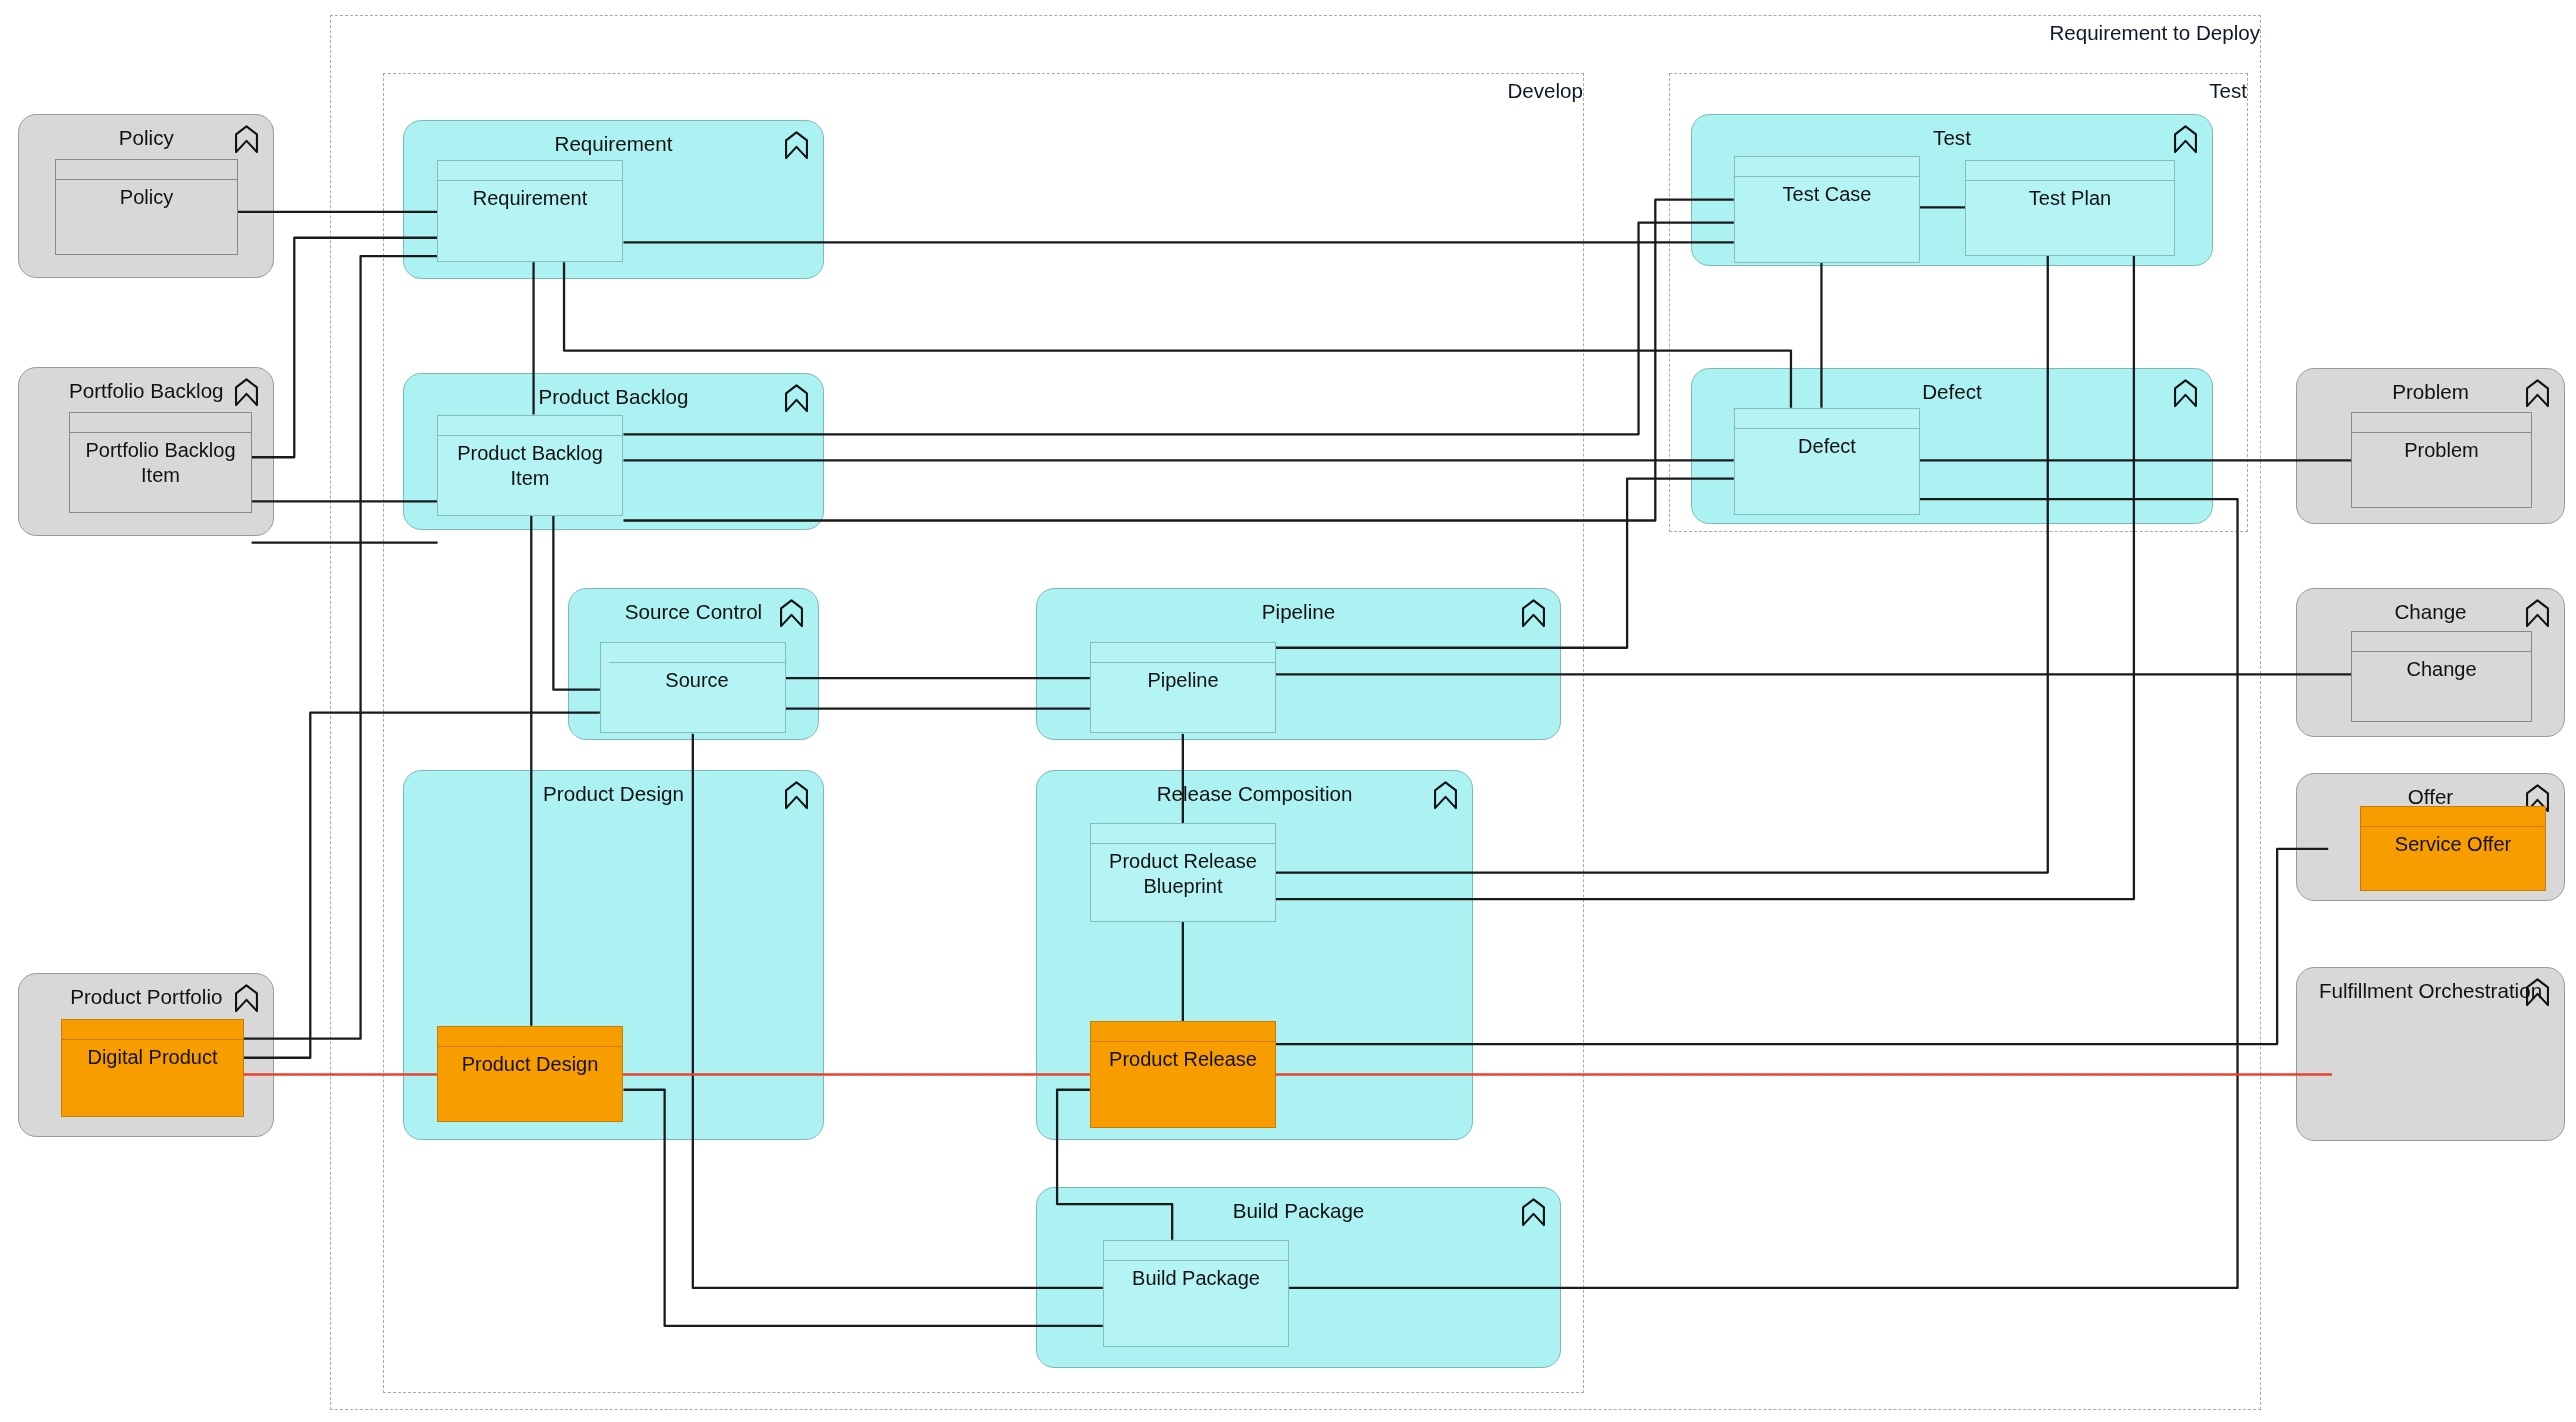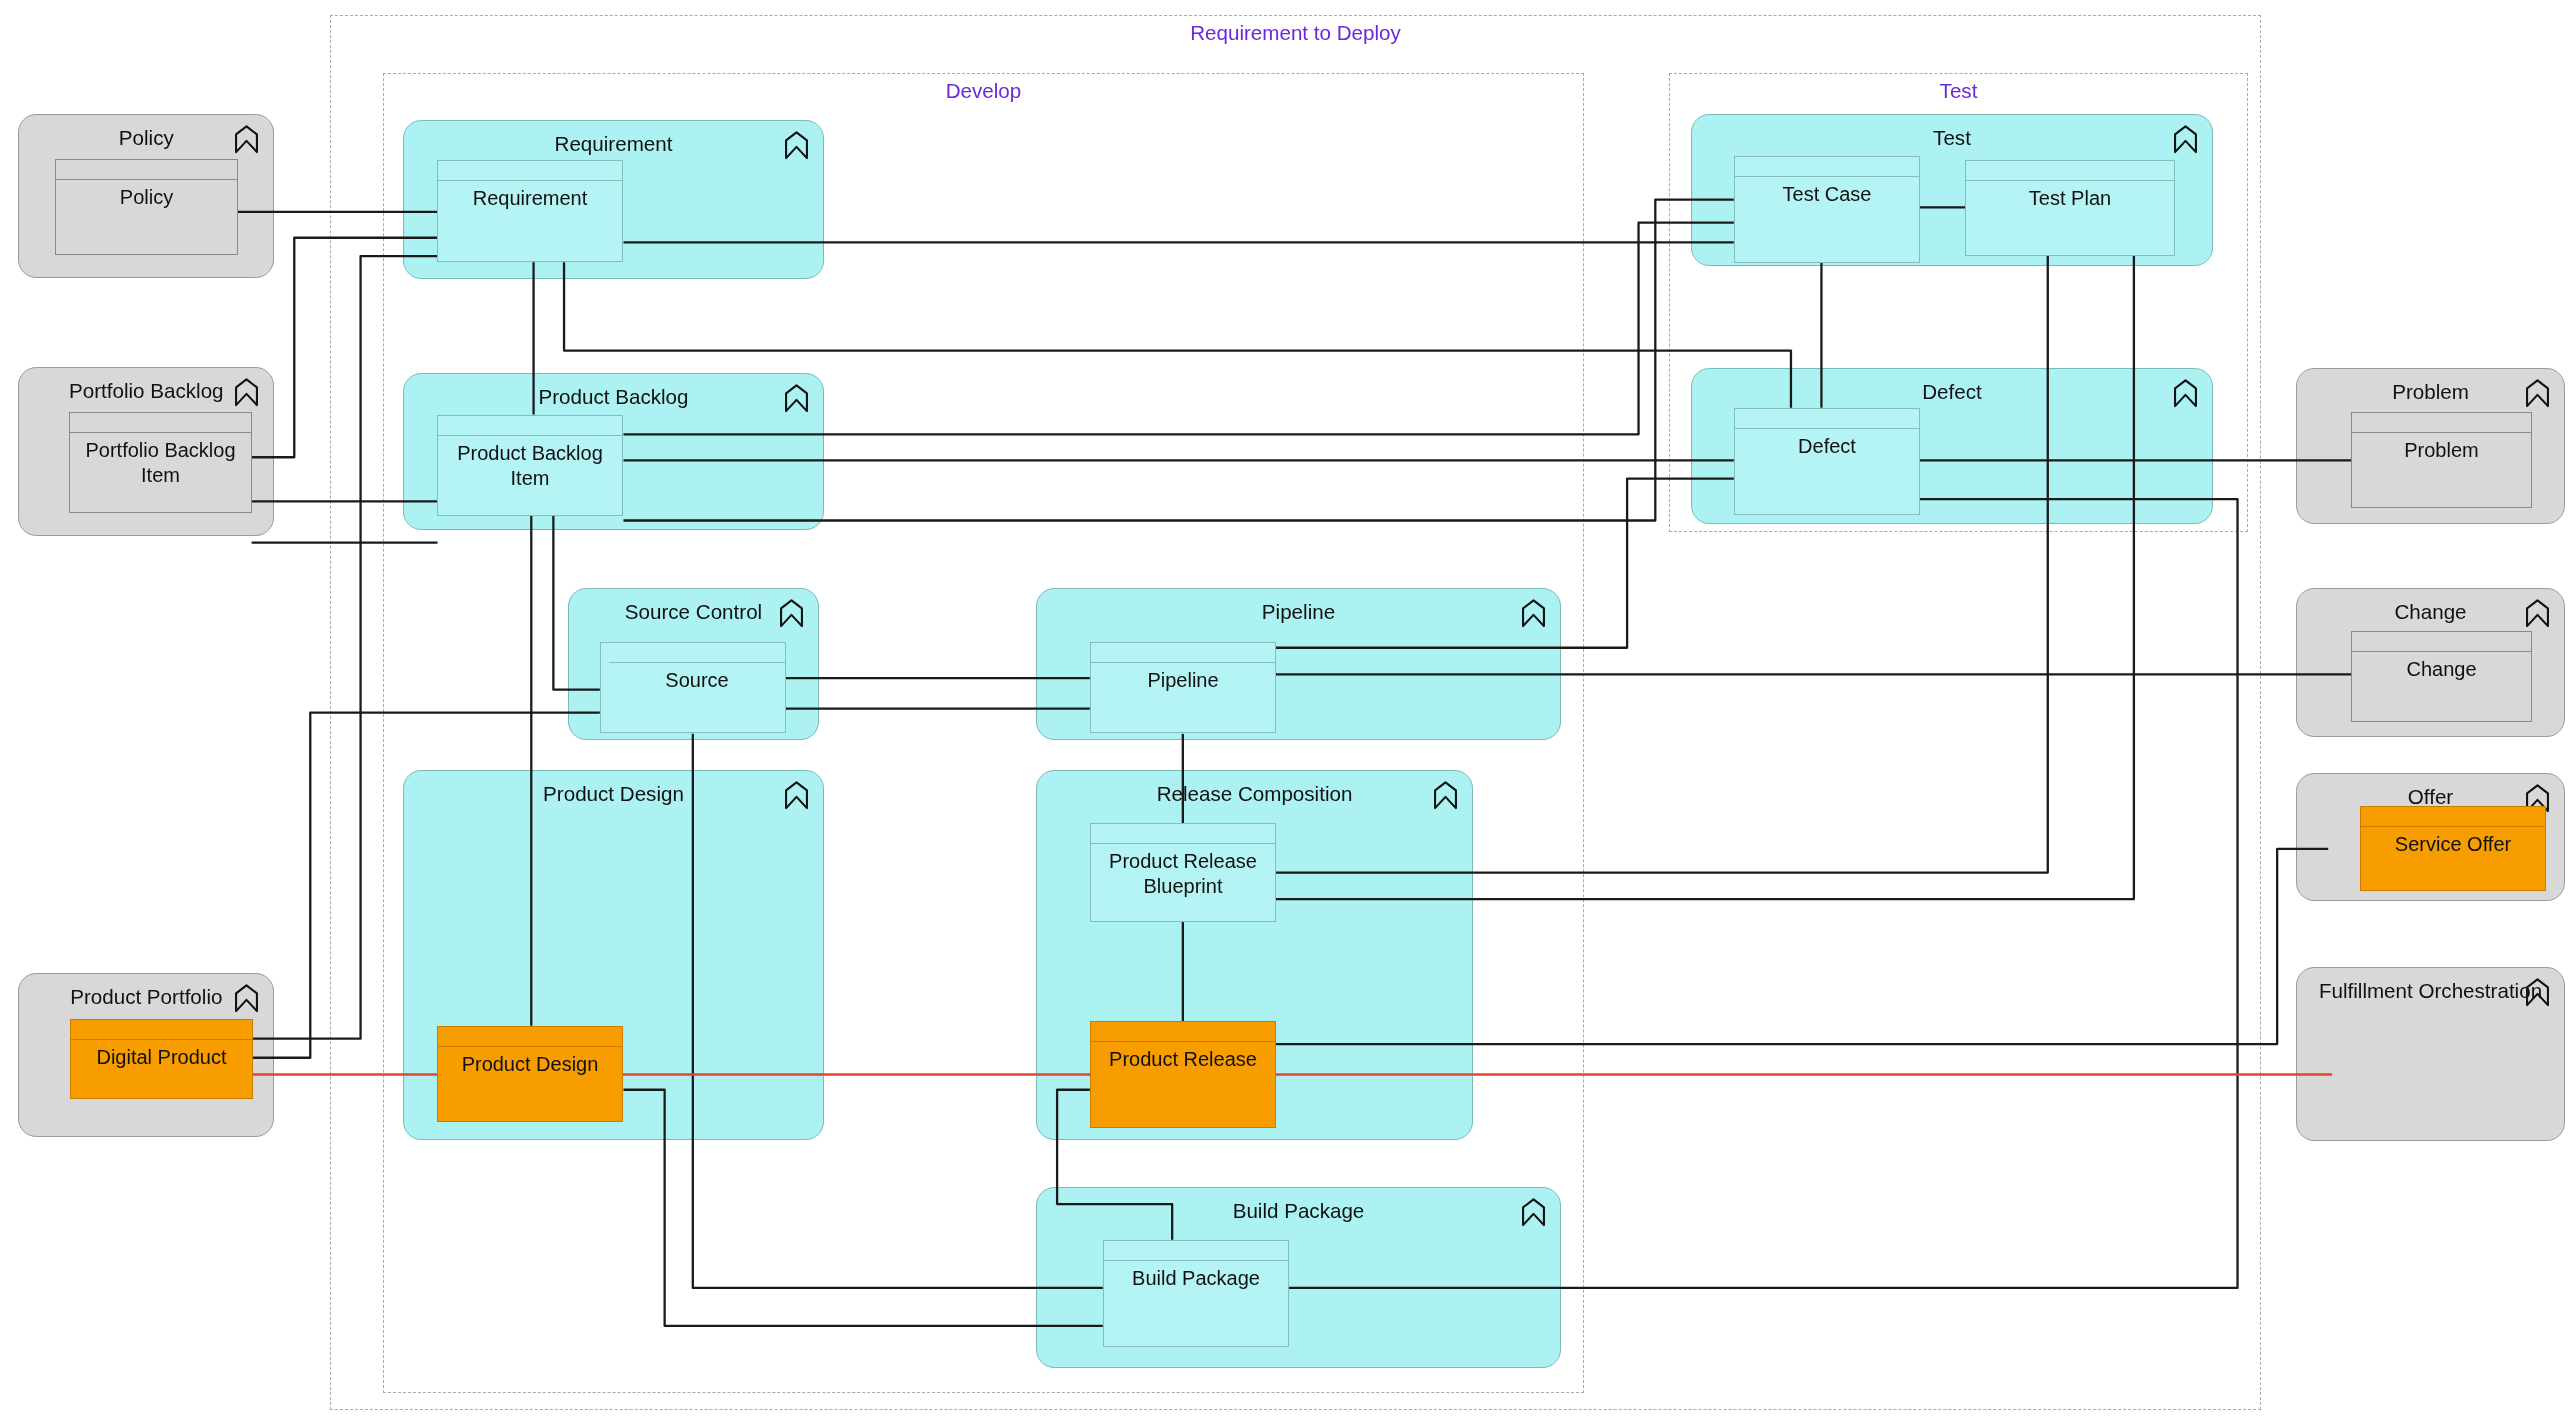--- a/index.html
+++ b/index.html
@@ -2,22 +2,22 @@
 <html style="font-size:12.2px"><head>
 <meta charset="utf-8">
 <style>
   html,body{margin:0;padding:0;background:#ffffff;}
   .canvas{
     position:relative;width:2576px;height:1422px;background:#ffffff;
     font-family:"Liberation Sans",sans-serif;color:#111111;overflow:hidden;
   }
   
   .boundary{position:absolute;border:1.5px dashed #a9a9a9;z-index:1;background:transparent;}
-  .boundary-label{position:absolute;top:4.6px;left:0;width:100%;text-align:center;
-    font-size:20.6px;color:#6d28d9;}
+  .boundary-label{position:absolute;top:4.6px;left:0;width:100%;text-align:right;
+    font-size:20.6px;color:#0f172a;}
   
   .group{position:absolute;border-radius:18.3px;z-index:2;box-sizing:border-box;}
   .group.gray{background:#d8d8d8;border:1.5px solid #9a9a9a;}
   .group.cyan{background:#adf2f2;border:1.5px solid #7cb8b8;}
   .group-label{margin-top:10.7px;text-align:center;font-size:20.6px;}
   .bookmark{position:absolute;top:9.1px;right:12.2px;width:29px;height:30.5px;}
   .bookmark path{fill:none;stroke:#111;stroke-width:2.6;stroke-linejoin:round;}
   
   .entity{position:absolute;z-index:4;box-sizing:border-box;font-size:20px;}
   .entity.gray{background:#d8d8d8;border:1.5px solid #898989;}
@@ -180,21 +180,21 @@
   </svg>
 
   <div class="entity gray" style="left:55px;top:159px;width:183px;height:96px;">
     <div class="entity-top"></div>
     <div class="entity-label">Policy</div>
   </div>
   <div class="entity gray" style="left:69px;top:412px;width:183px;height:101px;">
     <div class="entity-top"></div>
     <div class="entity-label">Portfolio Backlog Item</div>
   </div>
-  <div class="entity orange" style="left:70px;top:1019px;width:183px;height:80px;">
+  <div class="entity orange" style="left:61px;top:1019px;width:183px;height:98px;">
     <div class="entity-top"></div>
     <div class="entity-label">Digital Product</div>
   </div>
   <div class="entity cyan" style="left:437px;top:160px;width:186px;height:102px;">
     <div class="entity-top"></div>
     <div class="entity-label">Requirement</div>
   </div>
   <div class="entity cyan" style="left:437px;top:415px;width:186px;height:101px;">
     <div class="entity-top"></div>
     <div class="entity-label">Product Backlog Item</div>

